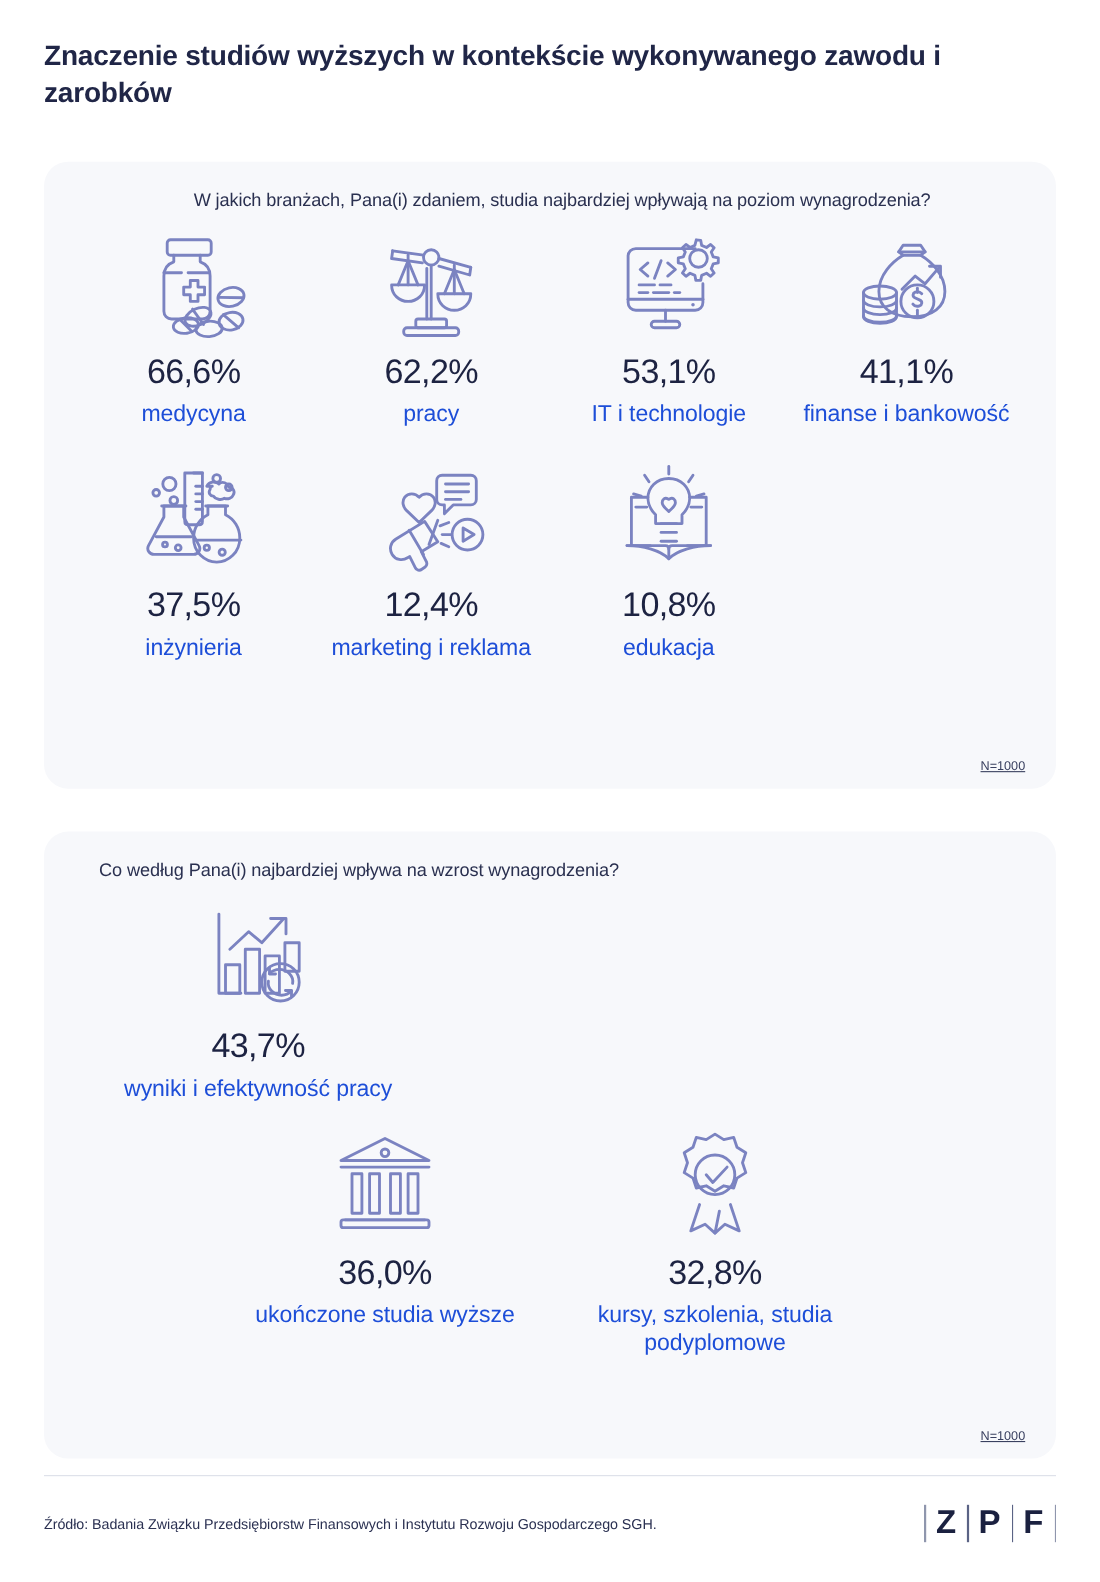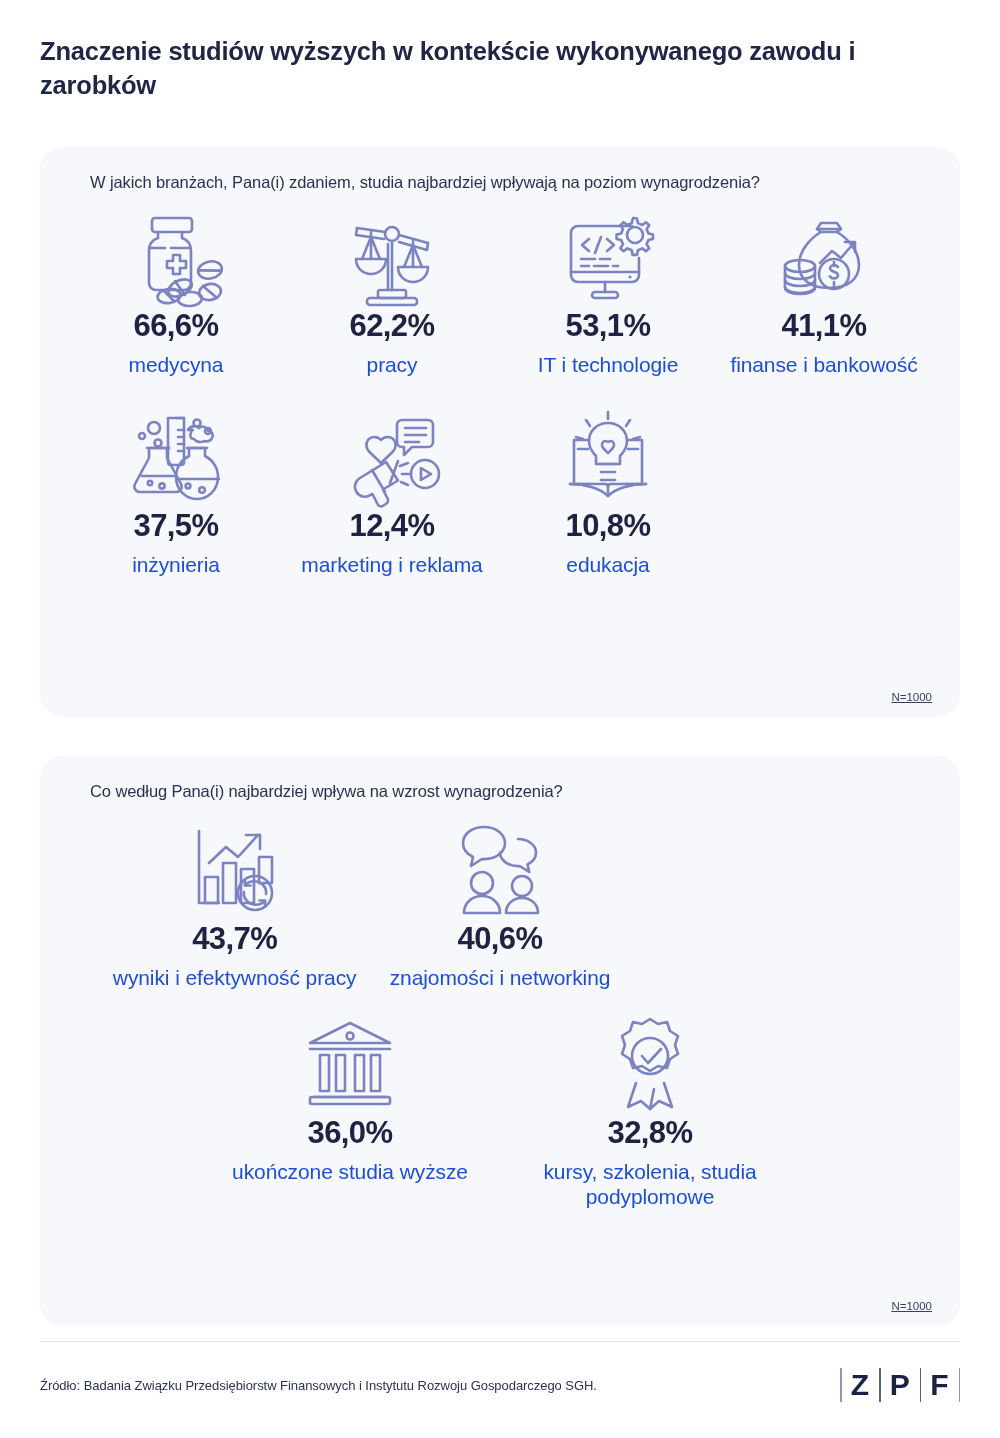--- a/index.html
+++ b/index.html
@@ -57,21 +57,21 @@
     letter-spacing: 0px;
     text-decoration: underline;
   }
 
   
   #card-one {
     margin-top: 45px;
     height: 570px;
     padding: 26px 28px 0 28px;
   }
-  #card-one .card-q { padding-left: 22px; }
+  #card-one .card-q { padding-left: 22px; text-align: center; }
 
   
   #card-two {
     margin-top: 39px;
     height: 570px;
     padding: 26px 28px 0 28px;
   }
   #card-two .card-q { padding-left: 22px; }
 
   
@@ -99,23 +99,24 @@
     text-align: center;
   }
   .stat .iconwrap {
     height: 108px;
     display: flex;
     align-items: center;
     justify-content: center;
   }
   .stat .value {
     font-size: 31px;
-    font-weight: bold;
+    font-weight: normal;
     letter-spacing: -0.6px;
     color: #1d2342;
+    margin-top: 12px;
     line-height: 1;
   }
   .stat .label {
     font-size: 21px;
     color: #1d4ed8;
     margin-top: 11px;
     line-height: 1.2;
     letter-spacing: -0.1px;
   }
   .row2 .iconwrap { height: 108px; }
@@ -378,34 +379,20 @@
             <path d="M62 68c5-5 13-5 18 0 2.5 2.5 3.5 6 3 9"></path>
             <path d="M82 84c-5 5-13 5-18 0-2.5-2.5-3.5-6-3-9"></path>
             <path d="M62 63v5.5h5.5"></path>
             <path d="M82 89v-5.5h-5.5"></path>
           </svg>
         </div>
         <div class="value">43,7%</div>
         <div class="label">wyniki i efektywność pracy</div>
       </div>
 
-      <div class="stat">
-        <div class="iconwrap">
-          <svg class="ico" width="104" height="104" viewBox="0 0 104 104" fill="none" stroke="#7b83c1" stroke-width="2.6" stroke-linecap="round" stroke-linejoin="round">
-            <path d="M36 10c-12 0-21 7-21 16 0 6 4 11 10 14l-2 9 11-7c.7.1 1.4.1 2 .1 12 0 21-7 21-16S48 10 36 10z"></path>
-            <path d="M70 22c10 0 18 6 18 13.5 0 5-3.5 9.5-8.5 12l1.7 7.5-9.5-6c-.6.1-1.1.1-1.7.1-10 0-18-6-18-13.5"></path>
-            <circle cx="34" cy="66" r="11"></circle>
-            <path d="M16 96c0-10 8-17 18-17s18 7 18 17z"></path>
-            <circle cx="74" cy="69" r="10"></circle>
-            <path d="M58 96c0-9 7-15 16-15s16 6 16 15z"></path>
-          </svg>
-        </div>
-        <div class="value">40,6%</div>
-        <div class="label">znajomości i networking</div>
-      </div>
     </div>
 
     <div class="grid2">
 
       <div class="stat">
         <div class="iconwrap">
           <svg class="ico" width="104" height="104" viewBox="0 0 104 104" fill="none" stroke="#7b83c1" stroke-width="2.6" stroke-linecap="round" stroke-linejoin="round">
             <path d="M52 12L12 32h80z"></path>
             <line x1="12" y1="38" x2="92" y2="38"></line>
             <rect x="22" y="44" width="9" height="36"></rect>

